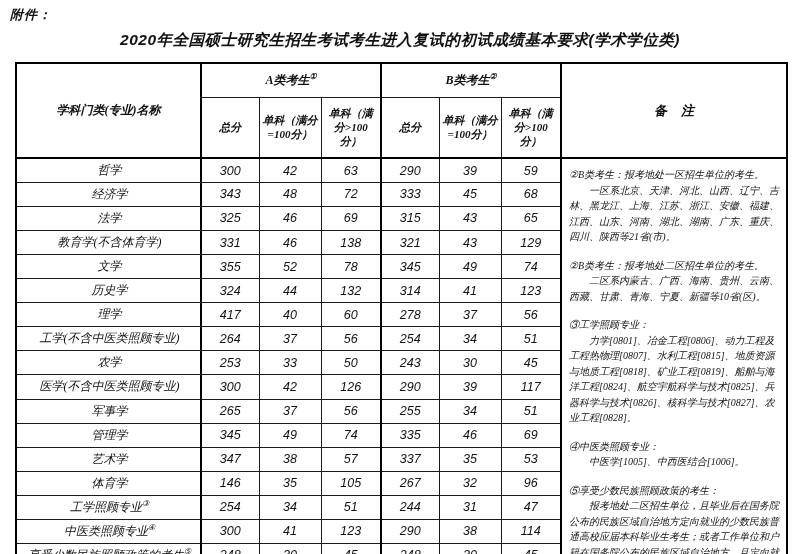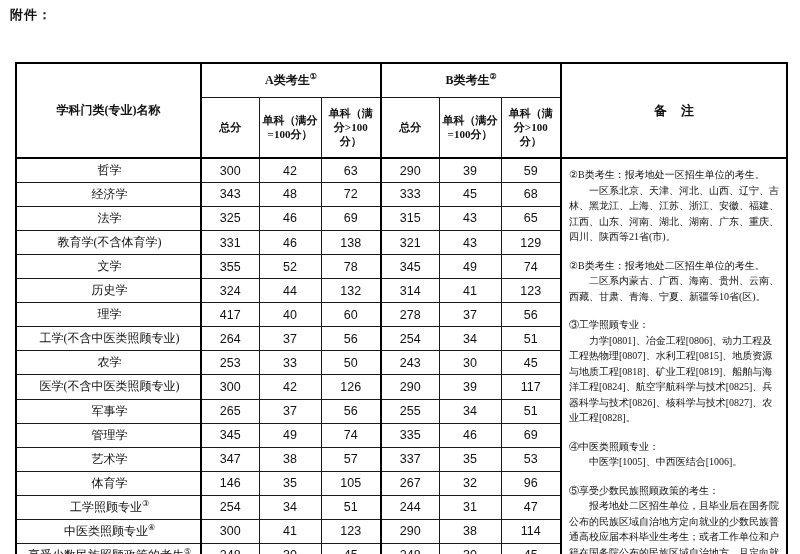--- a/index.html
+++ b/index.html
@@ -2,21 +2,21 @@
 <html><head>
 <meta charset="utf-8">
 <style>
   * { margin: 0; padding: 0; box-sizing: border-box; }
   html, body { background: #ffffff; }
   body {
     width: 800px; height: 554px; overflow: hidden;
     font-family: "Liberation Serif", serif;
     color: #111111;
   }
-  .page { position: relative; width: 684px; height: 554px; }
+  .page { position: relative; width: 684px; height: 554px; font-style: italic; }
   .attachment {
     position: absolute; left: 10px; top: 6px;
     font-size: 13px; font-weight: bold; letter-spacing: 1px;
   }
   .doc-title {
     position: absolute; left: 0; top: 30px; width: 800px;
     text-align: center; font-size: 15.5px; font-weight: bold;
     font-family: "Liberation Sans", sans-serif;
     letter-spacing: 0.5px;
   }
@@ -59,20 +59,21 @@
     font-size: 10px; line-height: 15.5px;
   }
   .note { margin-bottom: 13px; }
   .note-body { text-indent: 2em; }
 </style>
 </head>
 <body>
 
 <div class="page">
   <div class="attachment">附件：</div>
+  <div class="doc-title">2020年全国硕士研究生招生考试考生进入复试的初试成绩基本要求(学术学位类)</div>
 
   <table class="score-table">
     <colgroup>
       <col style="width:185px">
         <col style="width:58px">
         <col style="width:62px">
         <col style="width:60px">
       <col style="width:58px">
         <col style="width:62px">
         <col style="width:60px">

